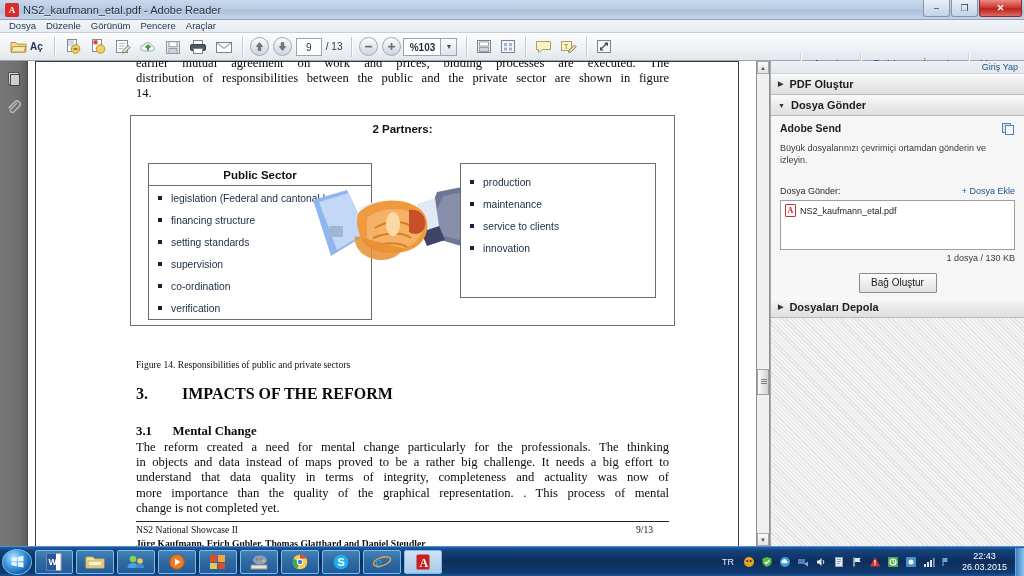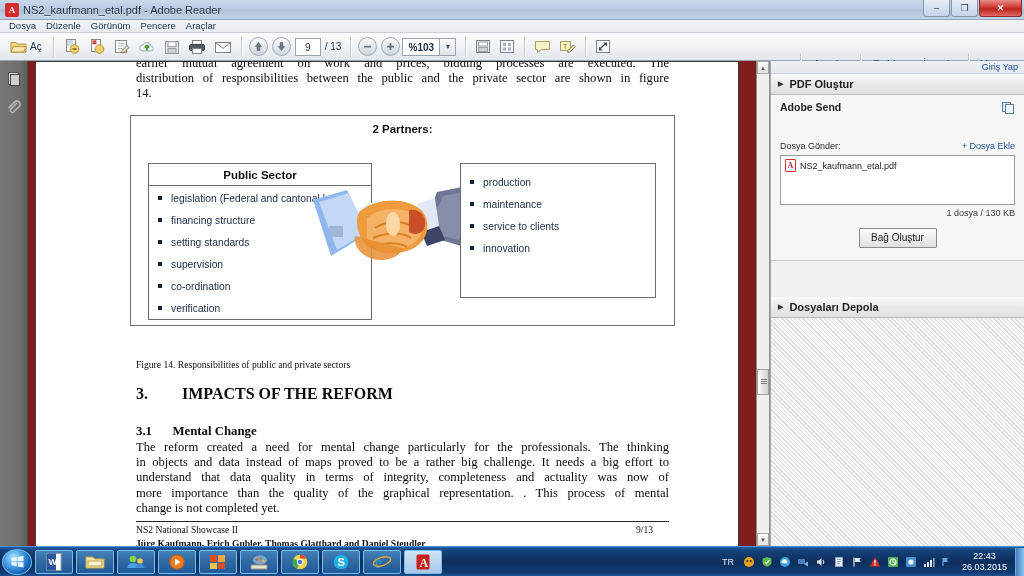--- a/index.html
+++ b/index.html
@@ -63,21 +63,21 @@
     border-bottom: 1px solid #9aa6b4;
     display: flex; align-items: center; padding-left: 4px;
   }
   .tb-sep { width: 1px; height: 20px; background: #c2c9d1; margin: 0 5px;
             box-shadow: 1px 0 0 #ffffff; }
   .tbtn {
     height: 22px; min-width: 22px; display: flex; align-items: center;
     justify-content: center; padding: 0 2px; margin: 0 1px;
     border: 1px solid transparent; border-radius: 2px;
   }
-  .tbtn.lbl { padding: 0 4px; }
+  .tbtn.lbl { padding: 0 4px; font-weight: bold; }
   .tbtn .tx { font-size: 10px; color: #22364f; margin-left: 3px; }
   .round-btn {
     width: 19px; height: 19px; border-radius: 50%;
     background: linear-gradient(to bottom,#fdfdfe,#dfe4ea 60%,#cfd6dd);
     border: 1px solid #9fa9b5; display: flex; align-items: center;
     justify-content: center; margin: 0 2px;
     color: #52616f; font-size: 11px; line-height: 1;
   }
   .pagebox {
     width: 26px; height: 18px; background: #fff; border: 1px solid #9aa4b0;
@@ -109,21 +109,21 @@
     border-right: 1px solid #4a4a4a;
   }
   .rail-icon {
     width: 20px; height: 20px; margin: 8px auto 0; display: flex;
     align-items: center; justify-content: center;
   }
 
   
   .docarea {
     position: absolute; left: 28px; top: 61px; width: 728px; height: 485px;
-    background: #7f1d1d; overflow: hidden;
+    background: #ffffff; overflow: hidden;
   }
   .page {
     position: absolute; left: 7px; top: 0px; width: 704px; height: 493px;
     background: #ffffff; border: 1px solid #3c3c3c;
   }
   .doctext {
     font-family: "Liberation Serif", serif; color: #0b0b0b;
     font-size: 12.6px; line-height: 15.2px; text-align: justify;
   }
   .para { position: absolute; left: 100px; width: 533px; }
@@ -546,29 +546,34 @@
 
   <div class="taskpane">
 
     <div class="tp-login">Giriş Yap</div>
 
     <div class="tp-header">
       <span class="tp-caret">▶</span>
       <span>PDF Oluştur</span>
     </div>
 
+    <div class="tp-header">
+      <span class="tp-caret">▼</span>
+      <span>Dosya Gönder</span>
+    </div>
 
     <div class="tp-body">
       <div style="display:flex;justify-content:space-between;align-items:flex-start;">
         <div class="tp-brand">Adobe Send</div>
         <svg width="14" height="14" viewBox="0 0 14 14">
           <rect x="1.5" y="1.5" width="8" height="9" fill="#dbe7f3" stroke="#5d7fa3"></rect>
           <rect x="4.5" y="3.5" width="8" height="9" fill="#f4f8fc" stroke="#5d7fa3"></rect>
         </svg>
       </div>
+      <div class="tp-desc">Büyük dosyalarınızı çevrimiçi ortamdan gönderin ve izleyin.</div>
       <div class="tp-row">
         <span class="tp-lbl">Dosya Gönder:</span>
         <span class="tp-link">+ Dosya Ekle</span>
       </div>
       <div class="filelist">
         <div class="fileitem">
           <span class="file-ico">A</span>
           <span class="filename">NS2_kaufmann_etal.pdf</span>
         </div>
       </div>

